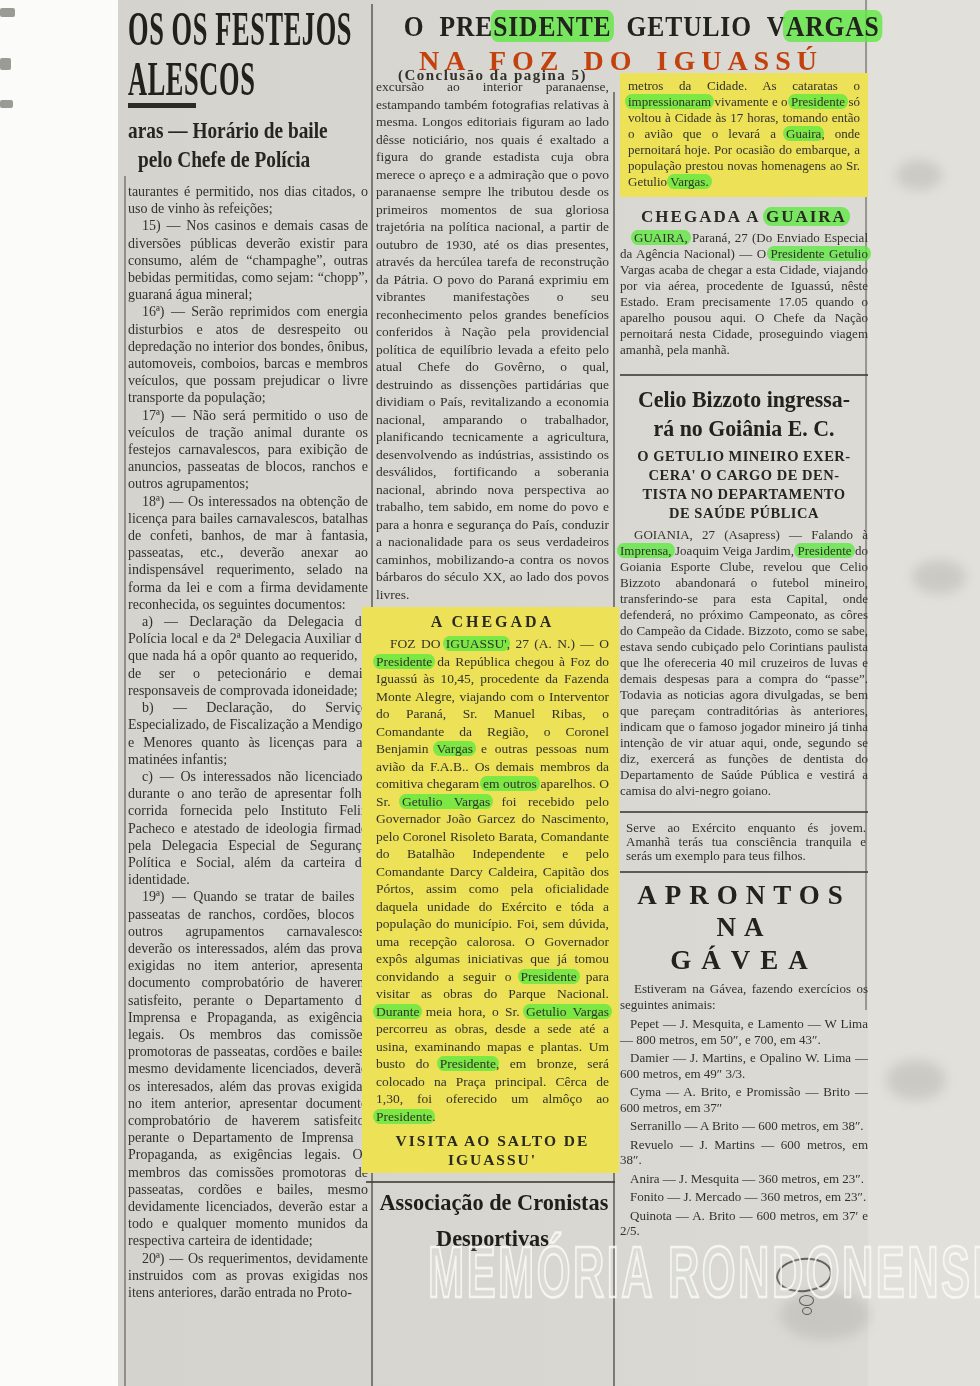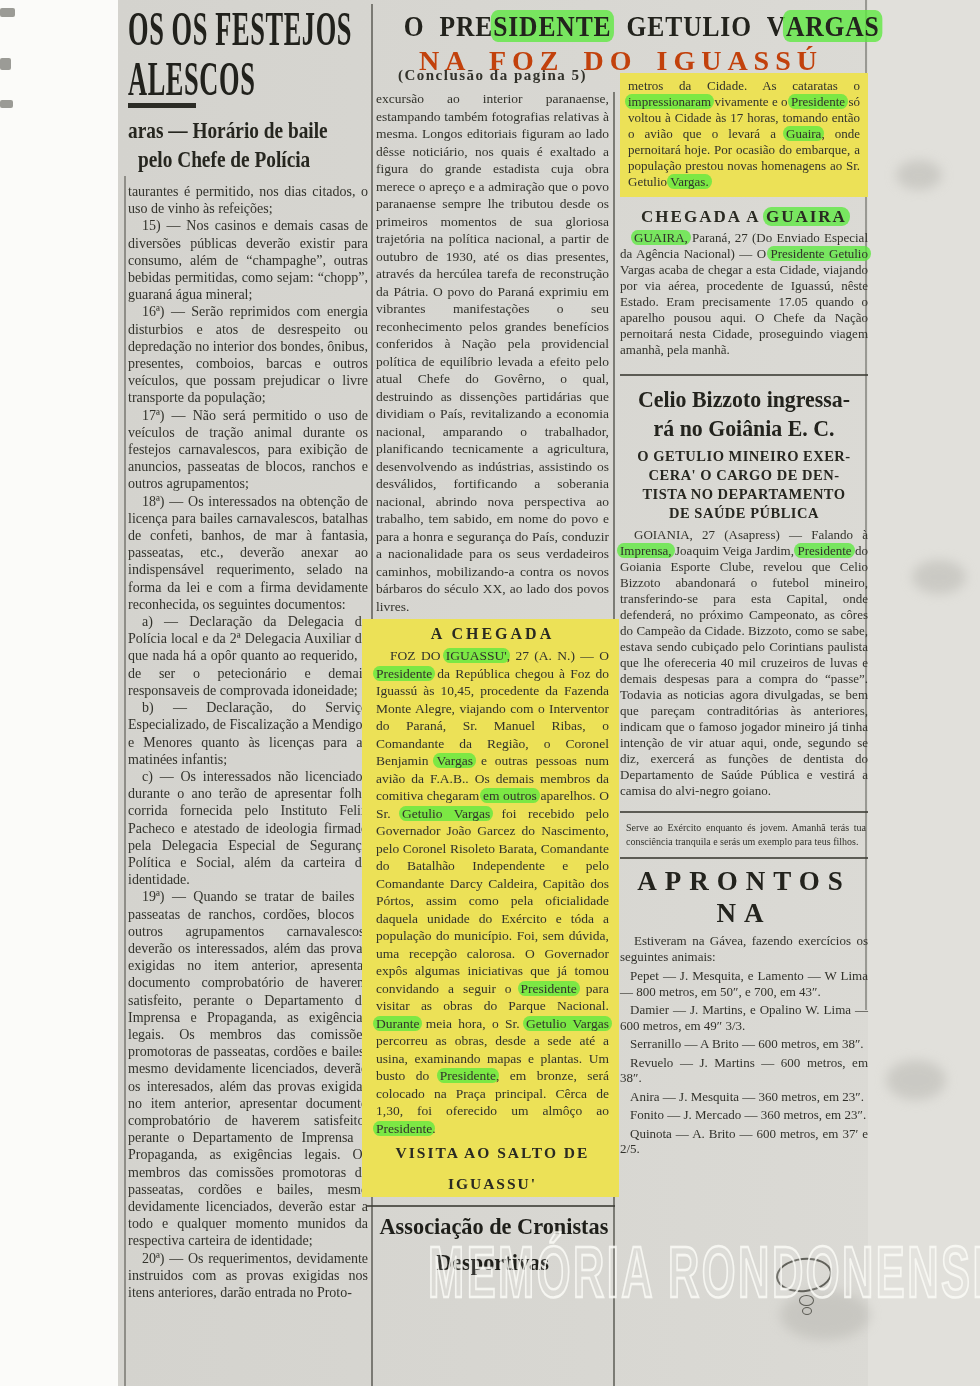--- a/index.html
+++ b/index.html
@@ -41,38 +41,38 @@
   
   .main-hl{left:374px;top:10px;width:494px;text-align:center;}
   .main-hl .l1{font-size:29px;line-height:33px;font-weight:bold;white-space:nowrap;
       word-spacing:9px;letter-spacing:1px;transform:scaleX(.88);transform-origin:50% 0;color:#23231d;}
   .main-hl .l2{font-size:28px;line-height:33px;font-weight:bold;letter-spacing:6px;
       word-spacing:6px;color:#c2410c;margin-top:1px;}
   .conclusao{left:376px;top:67px;width:233px;text-align:center;
       font-weight:bold;font-size:15px;letter-spacing:1.5px;white-space:nowrap;}
 
   
-  .mid-col{left:376px;top:90px;width:233px;}
+  .mid-col{left:376px;top:78px;width:233px;}
   .mid-col .p{font-size:13.5px;line-height:17.5px;}
   .yellow{background:var(--hl-yellow);}
   .yblock-mid{margin:4px -10px 0 -14px;padding:4px 10px 2px 14px;}
   .sec-title{text-align:center;font-weight:bold;font-size:16px;letter-spacing:3px;
       margin:2px 0 4px 0;color:#2a2a22;}
   .sec-title.small{font-size:15.5px;letter-spacing:2px;margin:6px 0 2px 0;line-height:19px;}
 
   
   .right-col{left:620px;top:0;width:248px;}
   .right-col .p{font-size:13px;line-height:16px;}
   .yblock-right{margin-top:73px;padding:5px 8px 7px 8px;}
   .guaira-title{font-size:17px;letter-spacing:2px;margin:10px 0 3px 0;text-align:center;}
   .celio-h{font-weight:bold;text-align:center;white-space:nowrap;font-size:23px;
       line-height:27px;height:29px;transform:scaleX(.95);transform-origin:50% 0;color:#23231d;}
   .caps-sub{font-weight:bold;text-align:center;font-size:14.5px;line-height:19px;
       white-space:pre-line;letter-spacing:.5px;margin:3px 0 4px 0;color:#26261f;}
-  .ad{font-size:10px;line-height:14px;text-align:justify;padding:0 2px 0 6px;margin:0;}
+  .ad{font-size:13px;line-height:14px;text-align:justify;padding:0 2px 0 6px;margin:0;}
   .gavea-h1{font-weight:bold;text-align:center;font-size:27px;line-height:32px;
       letter-spacing:8px;color:#23231d;}
   .gavea-h2{font-weight:bold;text-align:center;font-size:27px;line-height:34px;
       letter-spacing:10px;color:#23231d;}
   .entry{margin:0 0 3px 0;font-size:13px;line-height:15.5px;text-align:justify;text-indent:10px;}
   .rule-inflow{height:2px;background:#3c3c34;opacity:.8;margin:10px 0 8px 0;}
 
   .assoc{font-weight:bold;text-align:center;white-space:nowrap;font-size:23px;line-height:28px;
       height:30px;transform:scaleX(.97);transform-origin:50% 0;margin-top:6px;color:#1f1f1a;}
 
@@ -114,21 +114,21 @@
 
 <div class="col left-col" style="left:128px;top:4px;width:240px;">
   <div class="lh">OS OS FESTEJOS</div>
   <div class="lh lh2">ALESCOS</div>
   <div class="dash"></div>
   <div class="sh">aras — Horário de baile</div>
   <div class="sh" style="margin-left:10px;">pelo Chefe de Polícia</div>
   <div style="height:8px;"></div>
   <p class="p">taurantes é permitido, nos dias citados, o uso de vinho às refeições;</p>
   <p class="p ind">15) — Nos casinos e demais casas de diversões públicas deverão existir para consumo, além de “champaghe”, outras bebidas permitidas, como sejam: “chopp”, guaraná água mineral;</p>
-  <p class="p ind">16ª) — Serão reprimidos com energia disturbios e atos de desrespeito ou depredação no interior dos bondes, ônibus, presentes, comboios, barcas e outros veículos, que possam prejudicar o livre transporte da população;</p>
+  <p class="p ind">16ª) — Serão reprimidos com energia disturbios e atos de desrespeito ou depredação no interior dos bondes, ônibus, automoveis, comboios, barcas e membros veículos, que possam prejudicar o livre transporte da população;</p>
   <p class="p ind">17ª) — Não será permitido o uso de veículos de tração animal durante os festejos carnavalescos, para exibição de anuncios, passeatas de blocos, ranchos e outros agrupamentos;</p>
   <p class="p ind">18ª) — Os interessados na obtenção de licença para bailes carnavalescos, batalhas de confeti, banhos, de mar à fantasia, passeatas, etc., deverão anexar ao indispensável requerimento, selado na forma da lei e com a firma devidamente reconhecida, os seguintes documentos:</p>
   <p class="p ind">a) — Declaração da Delegacia de Polícia local e da 2ª Delegacia Auxiliar de que nada há a opôr quanto ao requerido, e de ser o petecionário e demais responsaveis de comprovada idoneidade;</p>
   <p class="p ind">b) — Declaração, do Serviço Especializado, de Fiscalização a Mendigos e Menores quanto às licenças para as matinées infantis;</p>
   <p class="p ind">c) — Os interessados não licenciados durante o ano terão de apresentar folha corrida fornecida pelo Instituto Felix Pacheco e atestado de ideologia firmado pela Delegacia Especial de Segurança Política e Social, além da carteira de identidade.</p>
   <p class="p ind">19ª) — Quando se tratar de bailes e passeatas de ranchos, cordões, blocos e outros agrupamentos carnavalescos, deverão os interessados, além das provas exigidas no item anterior, apresentar documento comprobatório de haverem satisfeito, perante o Departamento de Imprensa e Propaganda, as exigências legais. Os membros das comissões promotoras de passeatas, cordões e bailes, mesmo devidamente licenciados, deverão os interesados, além das provas exigidas no item anterior, apresentar documento comprobatório de haverem satisfeito, perante o Departamento de Imprensa e Propaganda, as exigências legais. Os membros das comissões promotoras de passeatas, cordões e bailes, mesmo devidamente licenciados, deverão estar a todo e qualquer momento munidos da respectiva carteira de identidade;</p>
   <p class="p ind">20ª) — Os requerimentos, devidamente instruidos com as provas exigidas nos itens anteriores, darão entrada no Proto-</p>
 </div>
 
 <div class="col main-hl">
@@ -136,21 +136,21 @@
   <div class="l2">NA FOZ DO IGUASSÚ</div>
 </div>
 <div class="abs conclusao">(Conclusão da pagina 5)</div>
 
 <div class="col mid-col">
   <p class="p">excursão ao interior paranaense, estampando também fotografias relativas à mesma. Longos editoriais figuram ao lado dêsse noticiário, nos quais é exaltado a figura do grande estadista cuja obra merece o apreço e a admiração que o povo paranaense sempre lhe tributou desde os primeiros momentos de sua gloriosa trajetória na política nacional, a partir de outubro de 1930, até os dias presentes, através da hercúlea tarefa de reconstrução da Pátria. O povo do Paraná exprimiu em vibrantes manifestações o seu reconhecimento pelos grandes benefícios conferidos à Nação pela providencial política de equilíbrio levada a efeito pelo atual Chefe do Govêrno, o qual, destruindo as dissenções partidárias que dividiam o País, revitalizando a economia nacional, amparando o trabalhador, planificando tecnicamente a agricultura, desenvolvendo as indústrias, assistindo os desválidos, fortificando a soberania nacional, abrindo nova perspectiva ao trabalho, tem sabido, em nome do povo e para a honra e segurança do País, conduzir a nacionalidade para os seus verdadeiros caminhos, mobilizando-a contra os novos bárbaros do século XX, ao lado dos povos livres.</p>
 
   <div class="yellow yblock-mid">
     <div class="sec-title">A CHEGADA</div>
     <p class="p ind">FOZ DO <mark class="g">IGUASSU'</mark>, 27 (A. N.) — O <mark class="g">Presidente</mark> da República chegou à Foz do Iguassú às 10,45, procedente da Fazenda Monte Alegre, viajando com o Interventor do Paraná, Sr. Manuel Ribas, o Comandante da Região, o Coronel Benjamin <mark class="g">Vargas</mark> e outras pessoas num avião da F.A.B.. Os demais membros da comitiva chegaram <mark class="g">em outros</mark> aparelhos. O Sr. <mark class="g">Getulio <mark class="g">Vargas</mark></mark> foi recebido pelo Governador João Garcez do Nascimento, pelo Coronel Risoleto Barata, Comandante do Batalhão Independente e pelo Comandante Darcy Caldeira, Capitão dos Pórtos, assim como pela oficialidade daquela unidade do Exército e tóda a população do município. Foi, sem dúvida, uma recepção calorosa. O Governador expôs algumas iniciativas que já tomou convidando a seguir o <mark class="g">Presidente</mark> para visitar as obras do Parque Nacional. <mark class="g">Durante</mark> meia hora, o Sr. <mark class="g">Getulio <mark class="g">Vargas</mark></mark> percorreu as obras, desde a sede até a usina, examinando mapas e plantas. Um busto do <mark class="g">Presidente</mark>, em bronze, será colocado na Praça principal. Cêrca de 1,30, foi oferecido um almôço ao <mark class="g">Presidente</mark>.</p>
-    <div class="sec-title small" style="margin-bottom:12px;">VISITA AO SALTO DE</div>
+    <div class="sec-title small" style="margin-bottom:0;">VISITA AO SALTO DE</div>
     <div class="sec-title small" style="margin-top:0;">IGUASSU'</div>
   </div>
 
   <div class="rule-inflow" style="margin:8px -6px 4px -10px;"></div>
   <div class="assoc">Associação de Cronistas</div>
   <div class="assoc">Desportivas</div>
 </div>
 
 <div class="col right-col">
   <div class="yellow yblock-right">
@@ -168,23 +168,25 @@
 CERA' O CARGO DE DEN-
 TISTA NO DEPARTAMENTO
 DE SAÚDE PÚBLICA</div>
   <p class="p ind">GOIANIA, 27 (Asapress) — Falando à <mark class="g">Imprensa,</mark> Joaquim Veiga Jardim, <mark class="g">Presidente</mark> do Goiania Esporte Clube, revelou que Celio Bizzoto abandonará o futebol mineiro, transferindo-se para esta Capital, onde defenderá, no próximo Campeonato, as côres do Campeão da Cidade. Bizzoto, como se sabe, estava sendo cubiçado pelo Corintians paulista que lhe ofereceria 40 mil cruzeiros de luvas e demais despesas para a compra do “passe”. Todavia as noticias agora divulgadas, se bem que pareçam contraditórias às anteriores, indicam que o famoso jogador mineiro já tinha intenção de vir atuar aqui, onde, segundo se diz, exercerá as funções de dentista do Departamento de Saúde Pública e vestirá a camisa do alvi-negro goiano.</p>
 
   <div class="rule-inflow" style="margin:12px 0 8px 0;"></div>
   <p class="ad">Serve ao Exército enquanto és jovem. Amanhã terás tua consciência tranquila e serás um exemplo para teus filhos.</p>
   <div class="rule-inflow" style="margin:8px 0 6px 0;"></div>
 
   <div class="gavea-h1">APRONTOS NA</div>
+  <div class="gavea-h2">GÁVEA</div>
   <p class="p ind" style="margin:4px 0 3px 0;">Estiveram na Gávea, fazendo exercícios os seguintes animais:</p>
   <p class="entry">Pepet — J. Mesquita, e Lamento — W Lima — 800 metros, em 50″, e 700, em 43″.</p>
   <p class="entry">Damier — J. Martins, e Opalino W. Lima — 600 metros, em 49″ 3/3.</p>
+  <p class="entry">Cyma — A. Brito, e Promissão — Brito — 600 metros, em 37″</p>
   <p class="entry">Serranillo — A Brito — 600 metros, em 38″.</p>
   <p class="entry">Revuelo — J. Martins — 600 metros, em 38″.</p>
   <p class="entry">Anira — J. Mesquita — 360 metros, em 23″.</p>
   <p class="entry">Fonito — J. Mercado — 360 metros, em 23″.</p>
   <p class="entry">Quinota — A. Brito — 600 metros, em 37′ e 2/5.</p>
 </div>
 
 <div class="abs stamp" style="left:776px;top:1258px;width:52px;height:30px;transform:rotate(-6deg);"></div>
 <div class="abs stamp" style="left:799px;top:1295px;width:13px;height:9px;border-width:1.5px;"></div>
 <div class="abs stamp" style="left:802px;top:1307px;width:8px;height:6px;border-width:1px;"></div>

